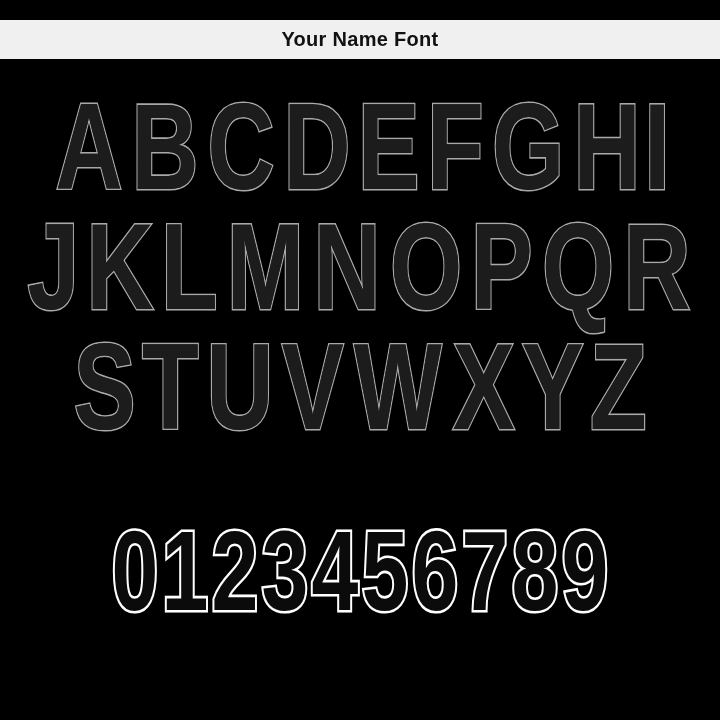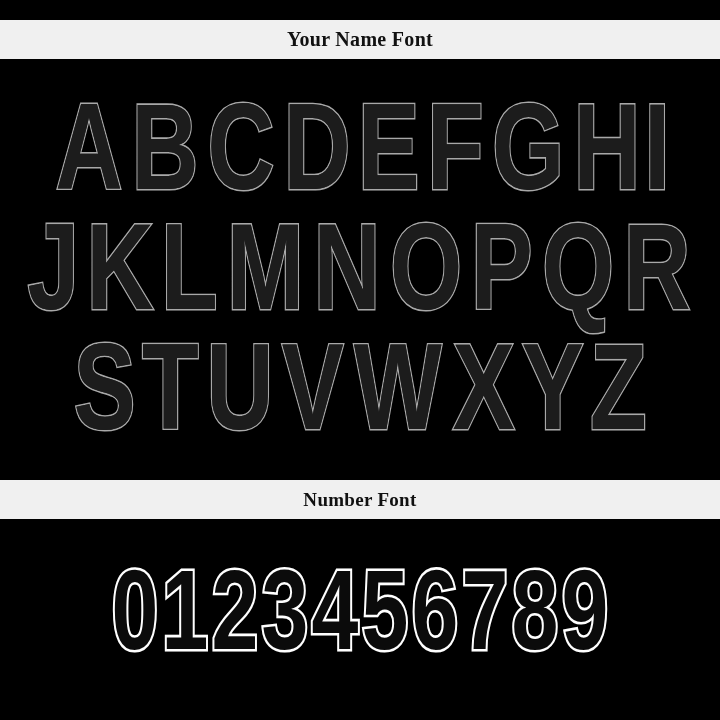--- a/index.html
+++ b/index.html
@@ -19,21 +19,21 @@
     height: 720px;
     background: #000000;
     box-sizing: border-box;
   }
 
   
   .bar {
     background: #f0f0f0;
     color: #111111;
     text-align: center;
-    font-family: Liberation Serif, serif;
+    font-family: Liberation Sans, sans-serif;
     font-weight: bold;
     letter-spacing: 0.3px;
     display: flex;
     align-items: center;
     justify-content: center;
     box-sizing: border-box;
   }
   .bar-name {
     height: 39px;
     font-size: 20px;
@@ -149,23 +149,20 @@
       <span class="glyph letter">T</span>
       <span class="glyph letter">U</span>
       <span class="glyph letter">V</span>
       <span class="glyph letter">W</span>
       <span class="glyph letter">X</span>
       <span class="glyph letter">Y</span>
       <span class="glyph letter">Z</span>
     </div>
   </div>
 
-  <div class="bar bar-number">
-    <span>Number Font</span>
-  </div>
 
   <div class="panel panel-numbers">
     <div class="glyph-row row-numbers">
       <span class="glyph digit">0</span>
       <span class="glyph digit">1</span>
       <span class="glyph digit">2</span>
       <span class="glyph digit">3</span>
       <span class="glyph digit">4</span>
       <span class="glyph digit">5</span>
       <span class="glyph digit">6</span>

